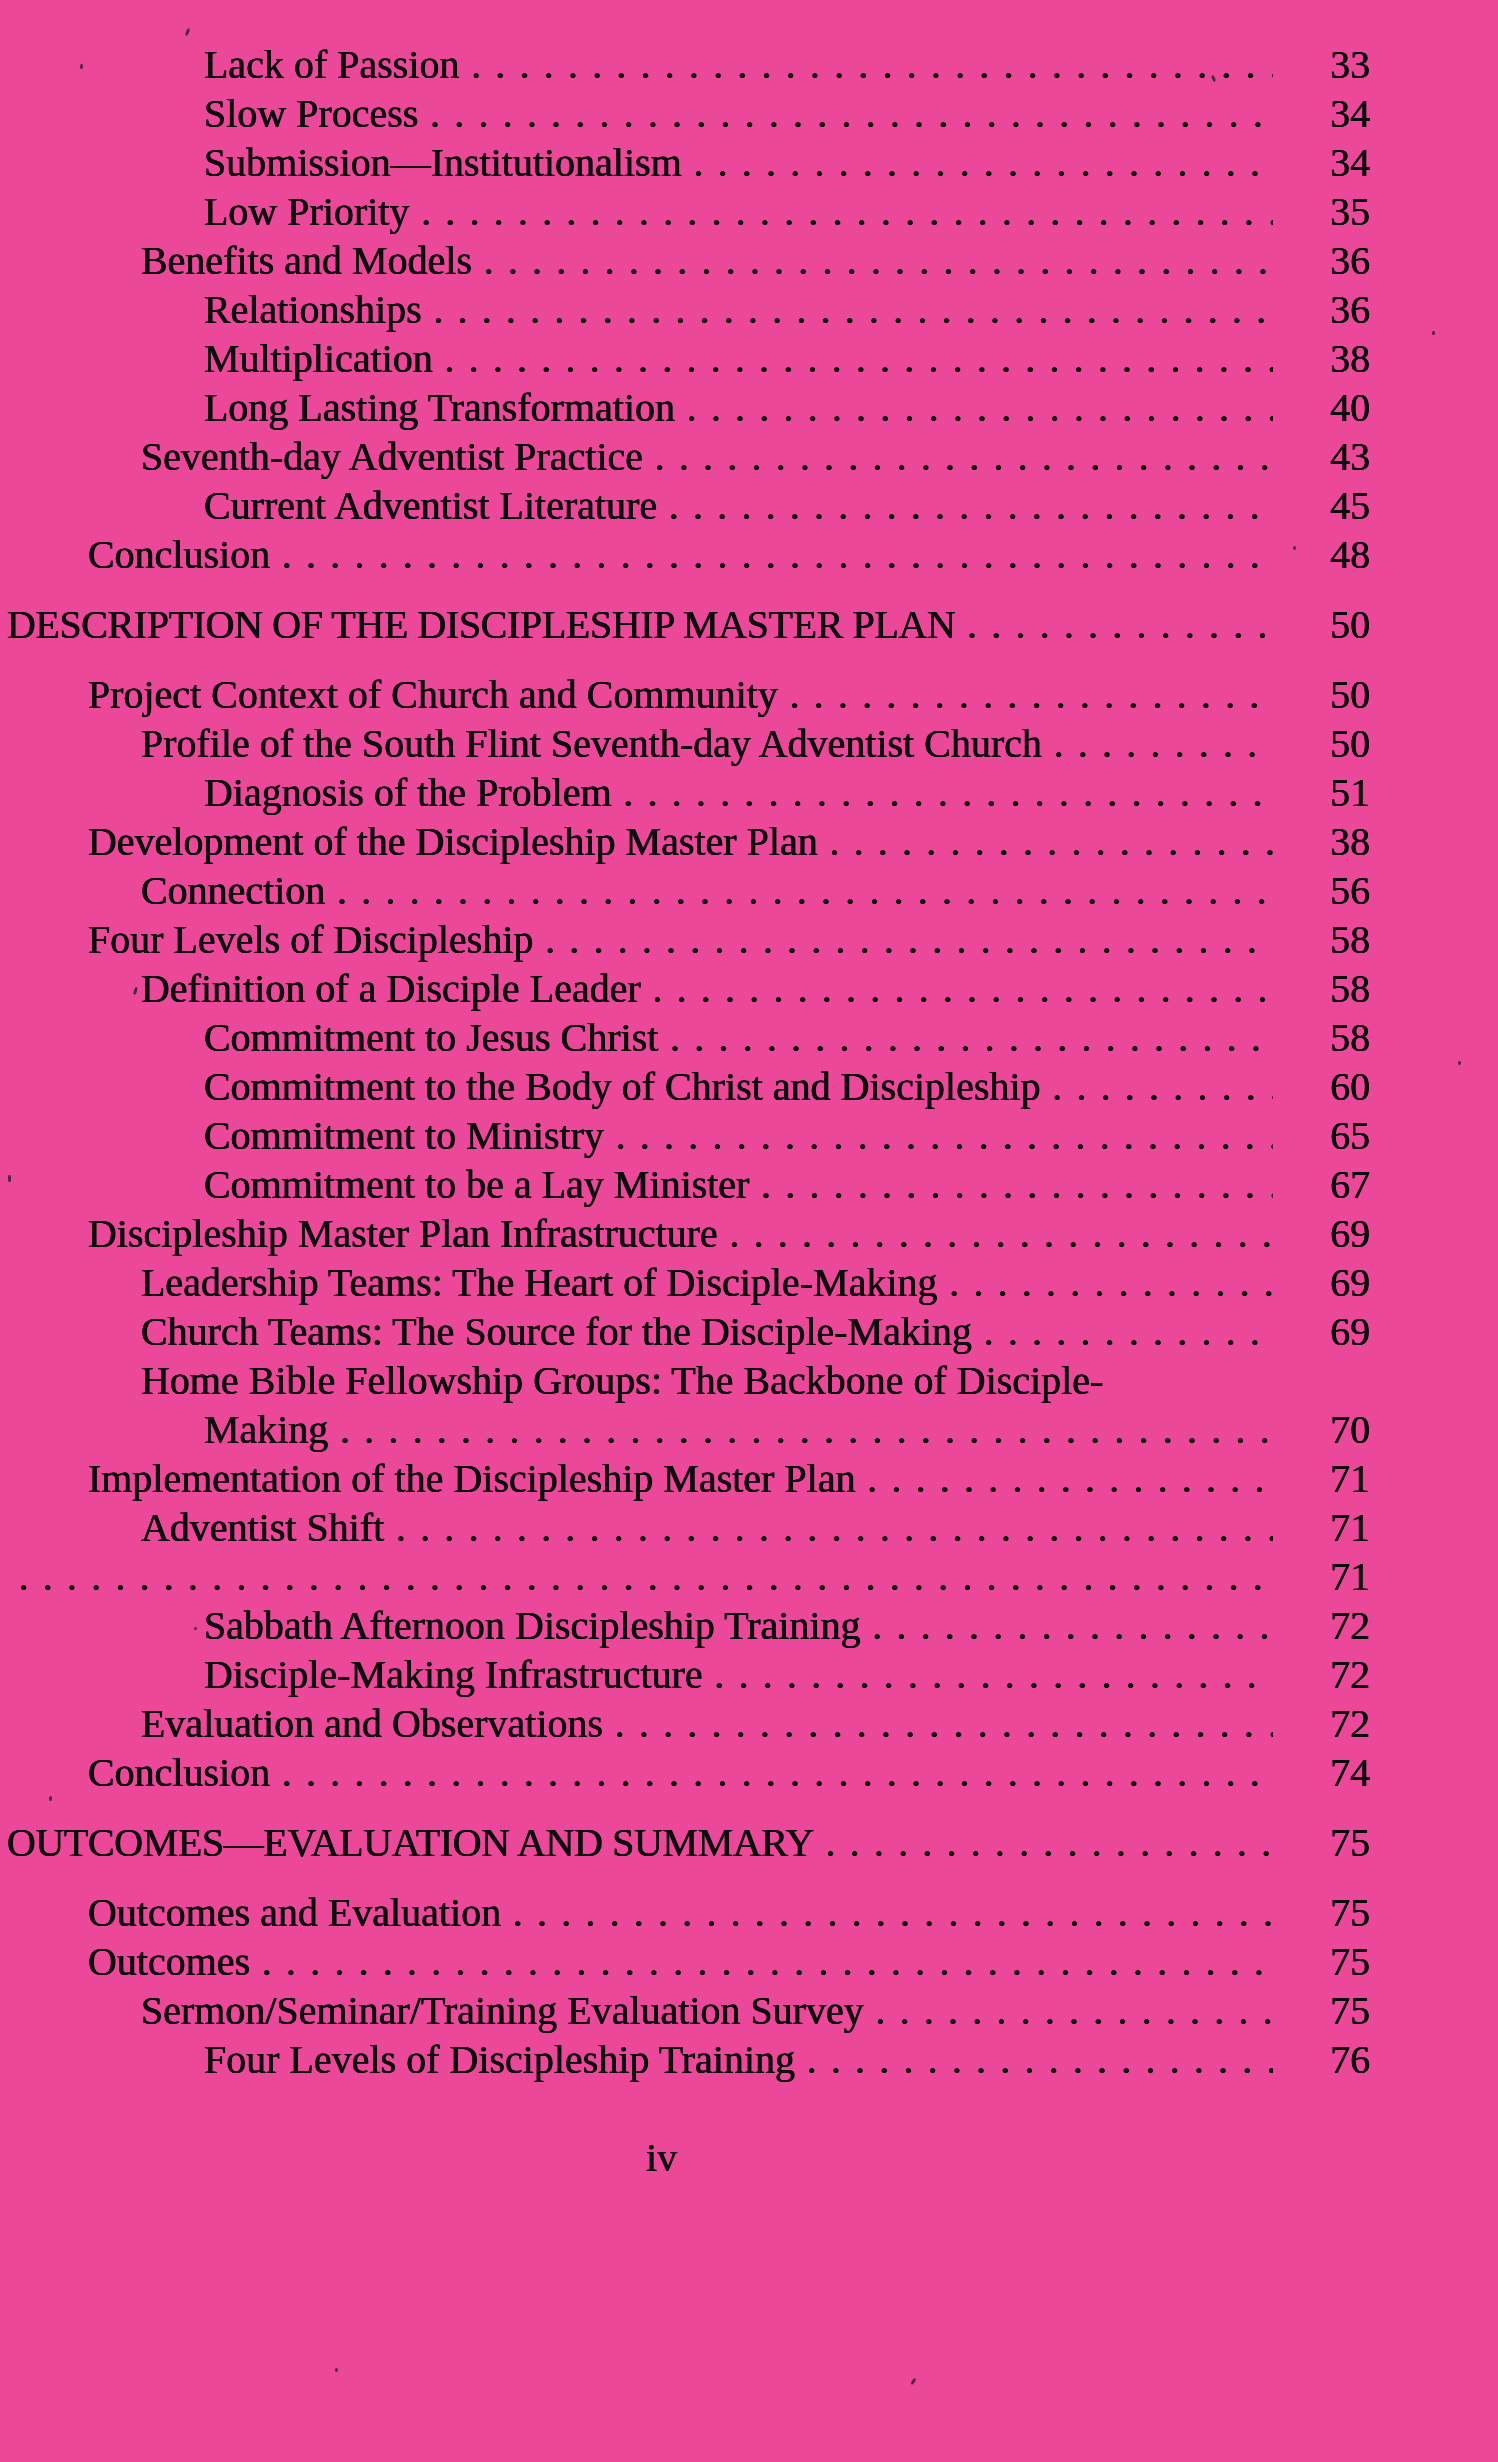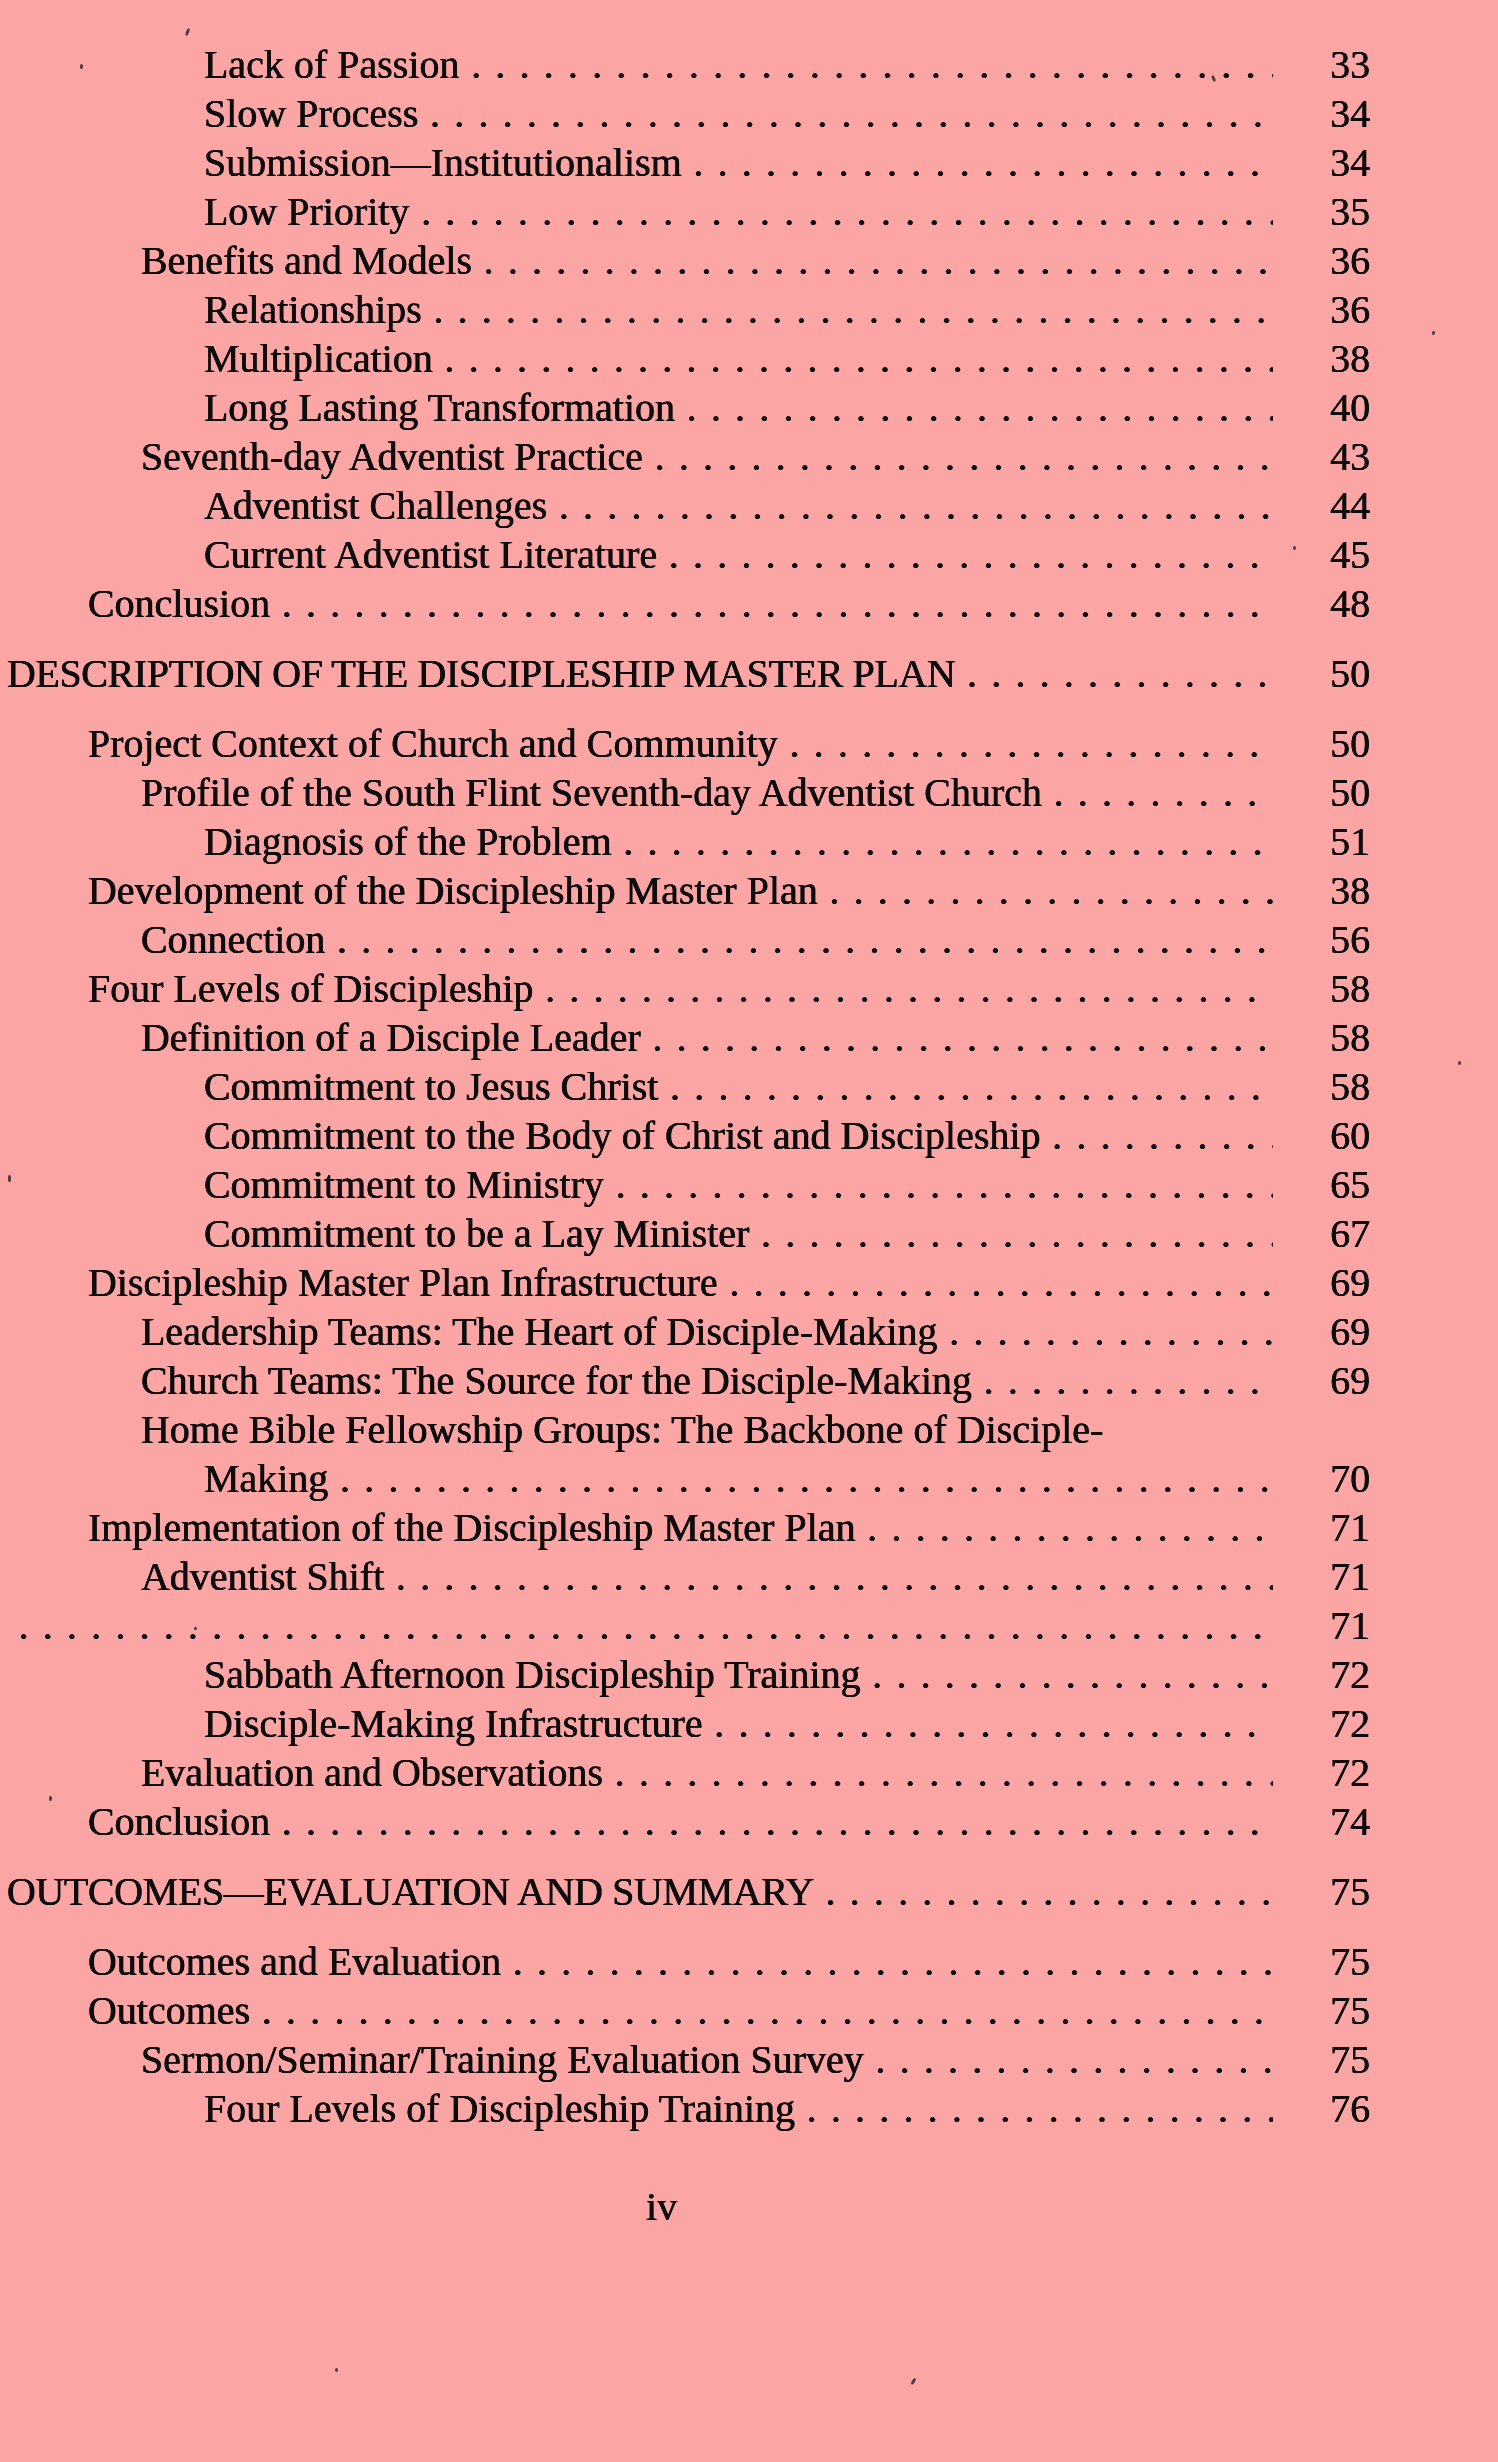--- a/index.html
+++ b/index.html
@@ -1,20 +1,20 @@
 <!DOCTYPE html>
 <html style="font-size:13.4px"><head>
 <meta charset="utf-8">
 <style>
   html,body{margin:0;padding:0;background:#e8e8e8;}
   .page{
     position:relative;
     width:1499px;height:2462px;
     margin:0 auto;
-    background:#fca5a5;
+    background:#ec4899;
     color:#0d0d0d;
     font-family:"Liberation Serif","DejaVu Serif",serif;
     font-size:40px;line-height:49px;
     box-sizing:border-box;
     padding:40px 109px 0 6.7px;
     overflow:hidden;
     text-shadow:0.6px 0 0 currentColor, 0 0.3px 0 currentColor;
   }
   .toc-section{display:block;}
   .row{display:flex;align-items:baseline;height:49px;}
@@ -85,25 +85,20 @@
           <span class="title ind3">Long Lasting Transformation</span>
           <span class="leader"></span>
           <span class="page-num">40</span>
         </div>
         <div class="row">
           <span class="title ind2">Seventh-day Adventist Practice</span>
           <span class="leader"></span>
           <span class="page-num">43</span>
         </div>
         <div class="row">
-          <span class="title ind3">Adventist Challenges</span>
-          <span class="leader"></span>
-          <span class="page-num">44</span>
-        </div>
-        <div class="row">
           <span class="title ind3">Current Adventist Literature</span>
           <span class="leader"></span>
           <span class="page-num">45</span>
         </div>
         <div class="row">
           <span class="title ind1">Conclusion</span>
           <span class="leader"></span>
           <span class="page-num">48</span>
         </div>
       </section>

